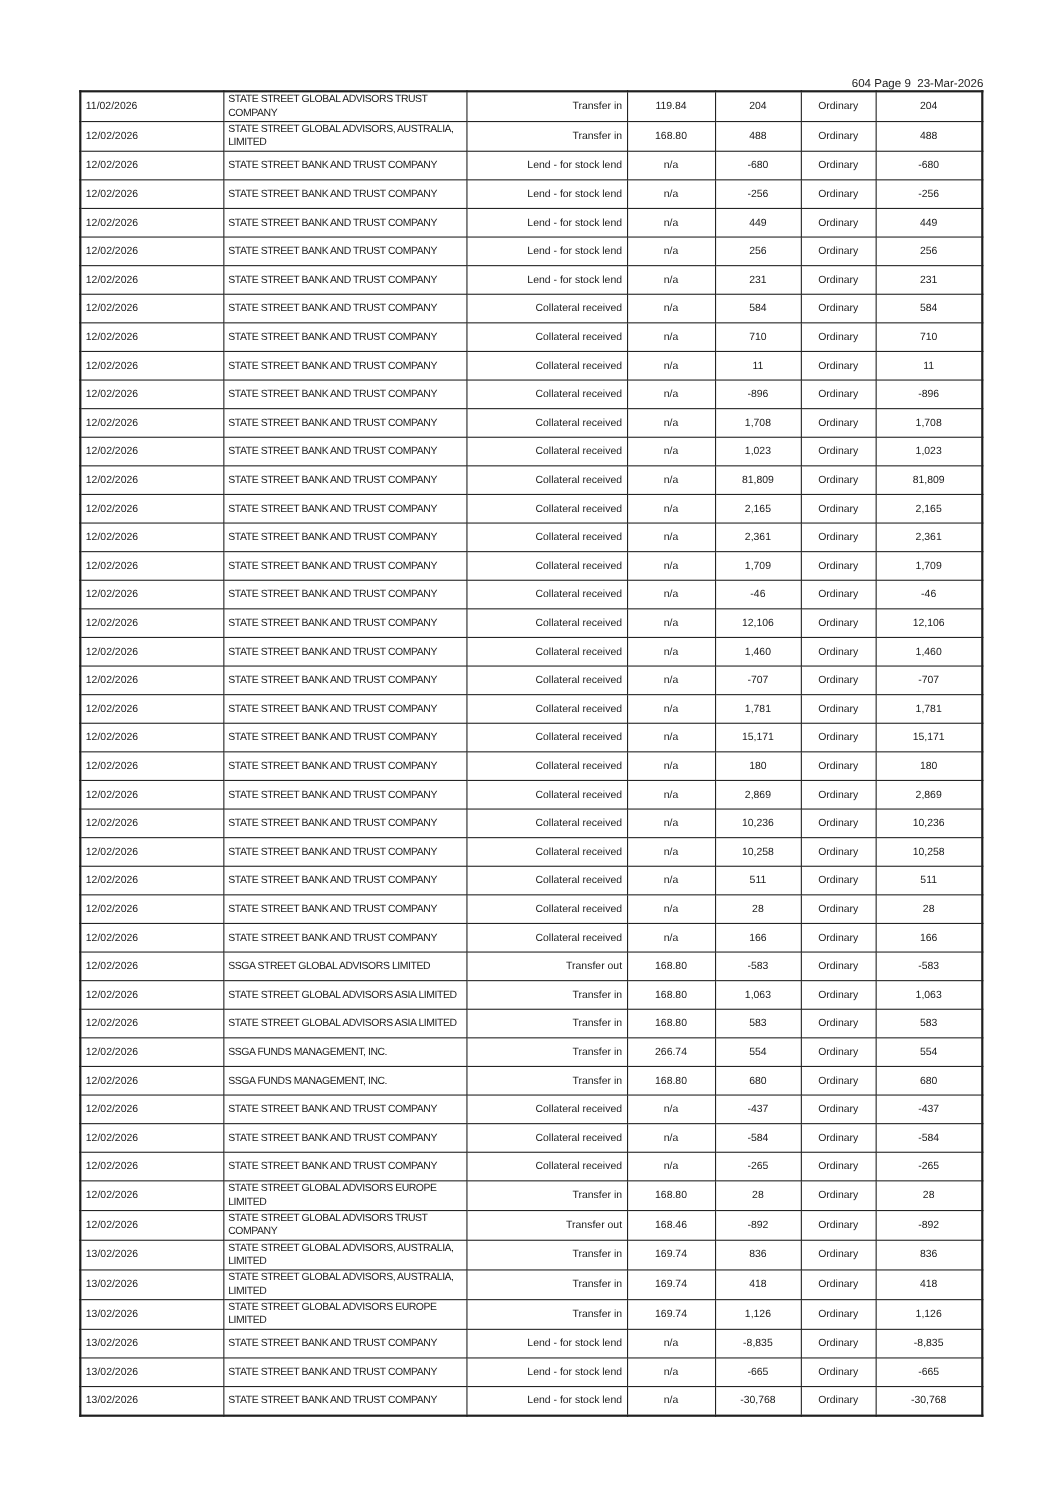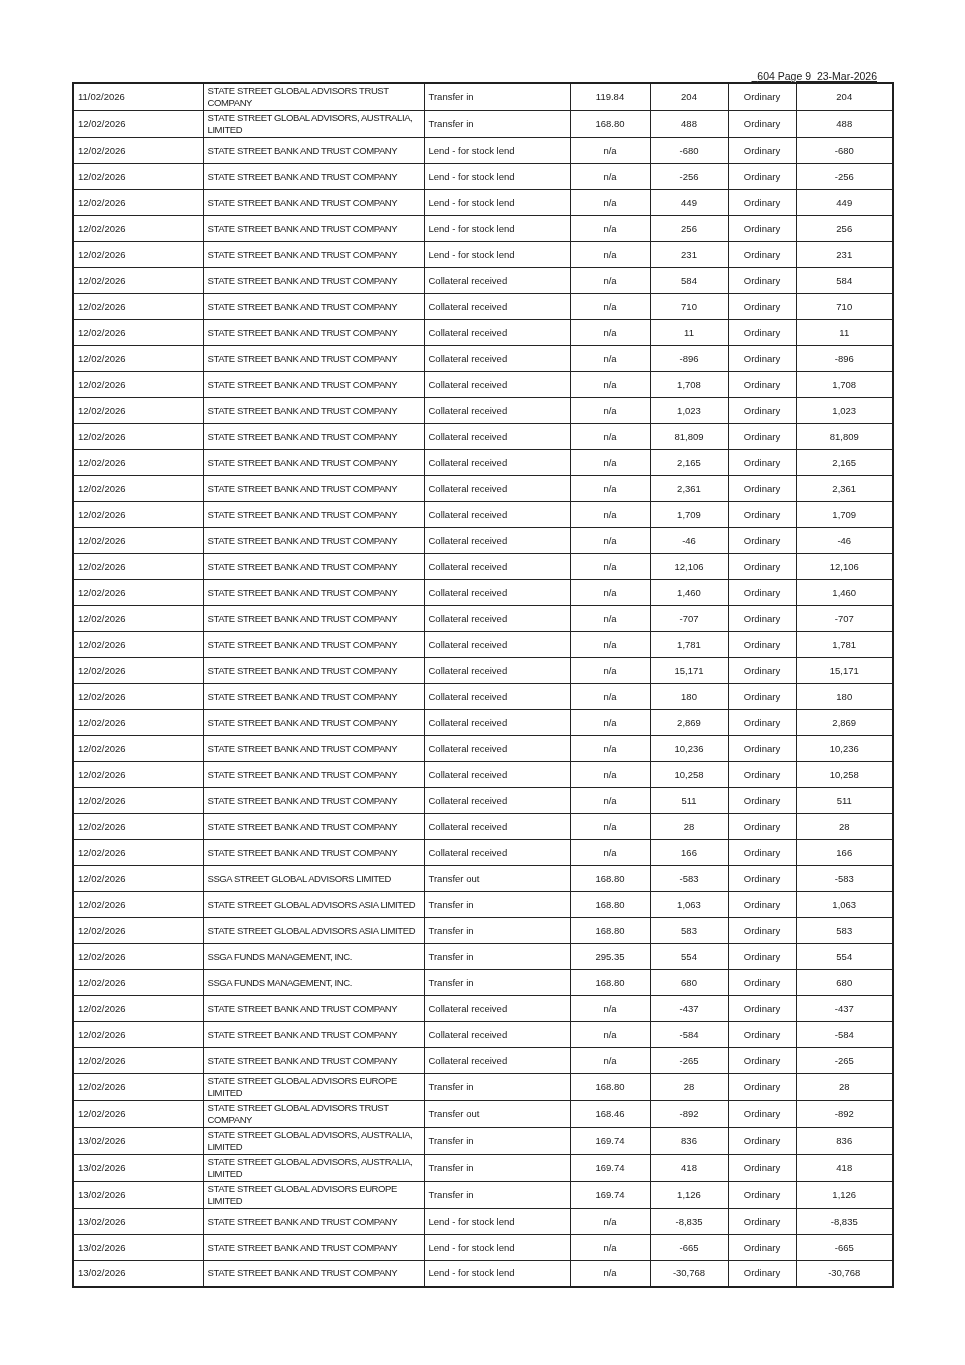--- a/index.html
+++ b/index.html
@@ -11,26 +11,25 @@
     width: 965px;
     height: 1365px;
     position: relative;
     font-family: "Liberation Sans", sans-serif;
     color: #1a1a1a;
     overflow: hidden;
   }
   .page-header {
     position: absolute;
     top: 57px;
-    right: 88px;
+    right: 71px;
     font-size: 10.5px;
     line-height: 13px;
     white-space: pre;
     color: #222;
-    text-decoration: underline;
   }
   table.tx-table {
     position: absolute;
     left: 72px;
     top: 82px;
     width: 820px;
     border-collapse: collapse;
     table-layout: fixed;
     border: 2px solid #1f1f1f;
     padding-left: 24px;
@@ -41,21 +40,21 @@
     line-height: 12px;
     padding: 1px 4px;
     height: 26px;
     box-sizing: border-box;
     overflow: hidden;
     vertical-align: middle;
     background: #ffffff;
   }
   td.col-date    { text-align: left; }
   td.col-holder  { text-align: left; font-size: 9px; letter-spacing: -0.4px; margin-left: 32px; }
-  td.col-nature  { text-align: left; }
+  td.col-nature  { text-align: right; }
   td.col-price,
   td.col-quantity,
   td.col-class,
   td.col-quantity2 { text-align: center; }
 </style>
 </head>
 <body>
 
 <div class="page-header">
   <span>604 Page 9  23-Mar-2026</span>
@@ -366,21 +365,21 @@
         <td class="col-nature">Transfer in</td>
         <td class="col-price">168.80</td>
         <td class="col-quantity">583</td>
         <td class="col-class">Ordinary</td>
         <td class="col-quantity2">583</td>
       </tr>
       <tr>
         <td class="col-date">12/02/2026</td>
         <td class="col-holder">SSGA FUNDS MANAGEMENT, INC.</td>
         <td class="col-nature">Transfer in</td>
-        <td class="col-price">295.35</td>
+        <td class="col-price">266.74</td>
         <td class="col-quantity">554</td>
         <td class="col-class">Ordinary</td>
         <td class="col-quantity2">554</td>
       </tr>
       <tr>
         <td class="col-date">12/02/2026</td>
         <td class="col-holder">SSGA FUNDS MANAGEMENT, INC.</td>
         <td class="col-nature">Transfer in</td>
         <td class="col-price">168.80</td>
         <td class="col-quantity">680</td>

